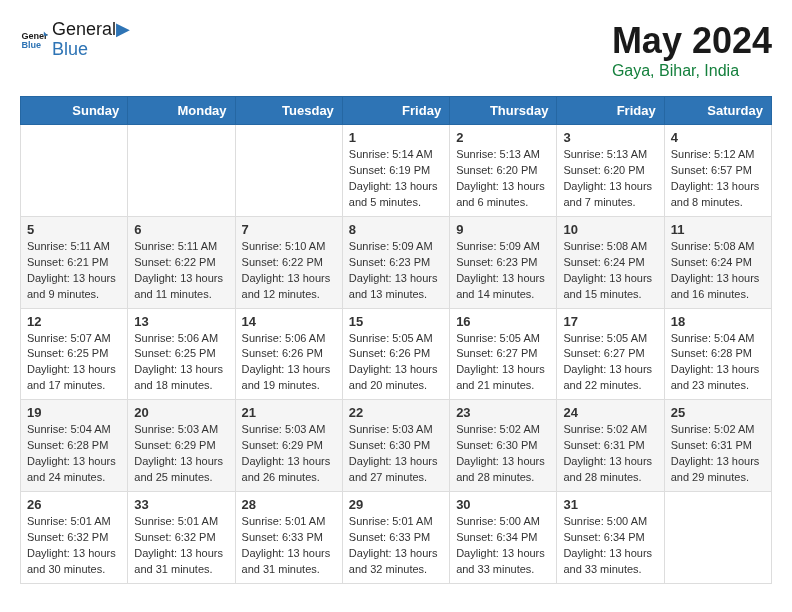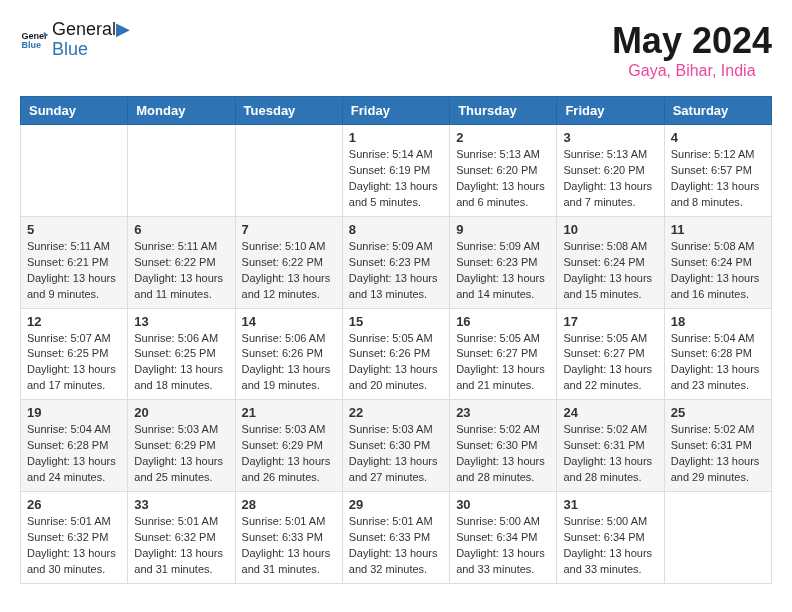--- a/index.html
+++ b/index.html
@@ -28,40 +28,40 @@
       line-height: 1.1;
     }
     .logo-text span {
       color: #2e74b5;
     }
     .logo-icon {
       width: 28px;
       height: 28px;
     }
     .title-block {
-      text-align: center;
+      text-align: left;
     }
     .main-title {
       font-size: 36px;
       font-weight: bold;
       color: #1a1a1a;
     }
     .sub-title {
       font-size: 16px;
-      color: #ec4899;
+      color: #15803d;
     }
     .calendar {
       width: 100%;
       border-collapse: collapse;
       border: 1px solid #ccc;
     }
     .calendar th {
       background-color: #2e74b5;
       color: #fff;
-      text-align: left;
+      text-align: right;
       padding: 6px 8px;
       font-size: 13px;
       font-weight: bold;
       border: 1px solid #2567a3;
     }
     .calendar td {
       vertical-align: top;
       padding: 5px 6px;
       font-size: 11px;
       color: #333;

